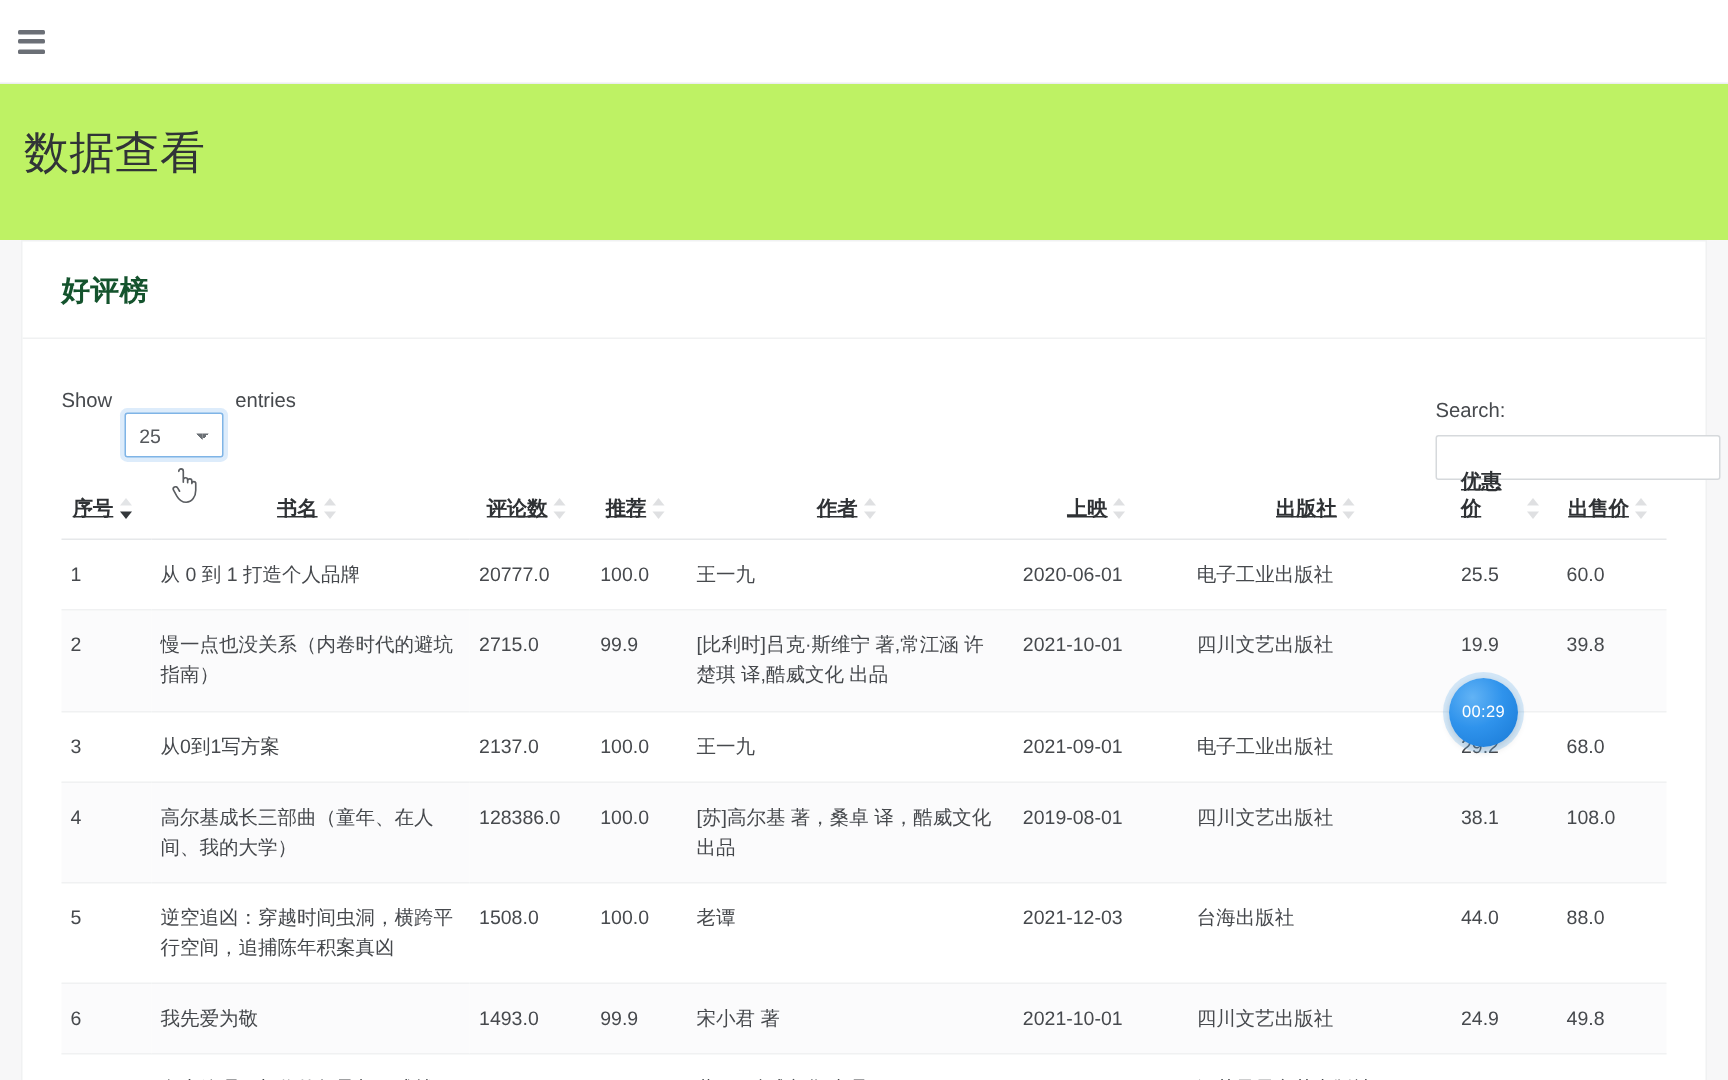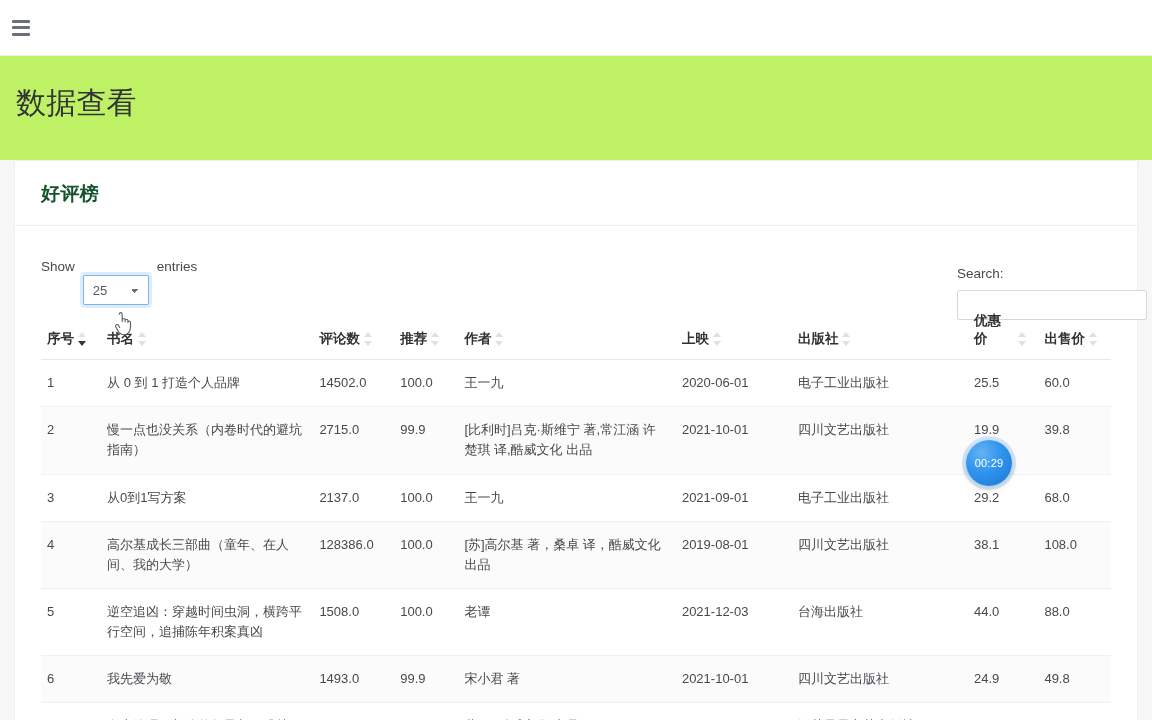--- a/index.html
+++ b/index.html
@@ -96,21 +96,21 @@
   table.dt thead th {
     text-align: left;
     font-size: 13.5px; font-weight: bold; color: #2f3235;
     padding: 8px 10px 12px 6px;
     border-bottom: 1px solid #e6e8ea;
     vertical-align: bottom;
     position: relative;
     cursor: pointer;
     line-height: 1.3;
   }
-  .th-inner { display: flex; align-items: flex-end; justify-content: flex-start; gap: 4px; }
+  .th-inner { display: flex; align-items: flex-end; justify-content: center; gap: 4px; text-decoration: underline; }
   .th-label { word-break: break-all; }
   .sort-ico {
     flex: 0 0 auto;
     width: 10px; height: 14px; position: relative; opacity: .45;
     margin-bottom: 1px;
   }
   .sort-ico.active { opacity: 1; }
   .sort-ico i {
     position: absolute; left: 0; width: 0; height: 0;
     border-left: 4px solid transparent; border-right: 4px solid transparent;
@@ -137,21 +137,21 @@
   col.c-cmt   { width: 78px;  }
   col.c-rec   { width: 62px;  }
   col.c-auth  { width: 210px; }
   col.c-date  { width: 112px; }
   col.c-pub   { width: 170px; }
   col.c-disc  { width: 68px;  }
   col.c-price { width: 70px;  }
 
   
   .rec-badge {
-    position: absolute; left: 966px; top: 440px;
+    position: absolute; left: 966px; top: 452px;
     width: 46px; height: 46px; border-radius: 50%;
     background: radial-gradient(circle at 34% 28%, #62b3f5 0%, #2f93ec 45%, #1878d4 100%);
     box-shadow: 0 0 0 4px rgba(120,185,240,0.30), 0 2px 6px rgba(0,0,0,0.22);
     display: flex; align-items: center; justify-content: center;
     color: #ffffff; font-size: 11px; letter-spacing: .2px;
     cursor: pointer; user-select: none;
   }
 
   
   .cursor {
@@ -294,21 +294,21 @@
                     <i class="dn"></i>
                   </span>
               </div>
             </th>
           </tr>
         </thead>
         <tbody id="tbody">
             <tr class="odd">
               <td>1</td>
               <td>从 0 到 1 打造个人品牌</td>
-              <td>14502.0</td>
+              <td>20777.0</td>
               <td>100.0</td>
               <td>王一九</td>
               <td>2020-06-01</td>
               <td>电子工业出版社</td>
               <td>25.5</td>
               <td>60.0</td>
             </tr>
             <tr class="even">
               <td>2</td>
               <td>慢一点也没关系（内卷时代的避坑指南）</td>

